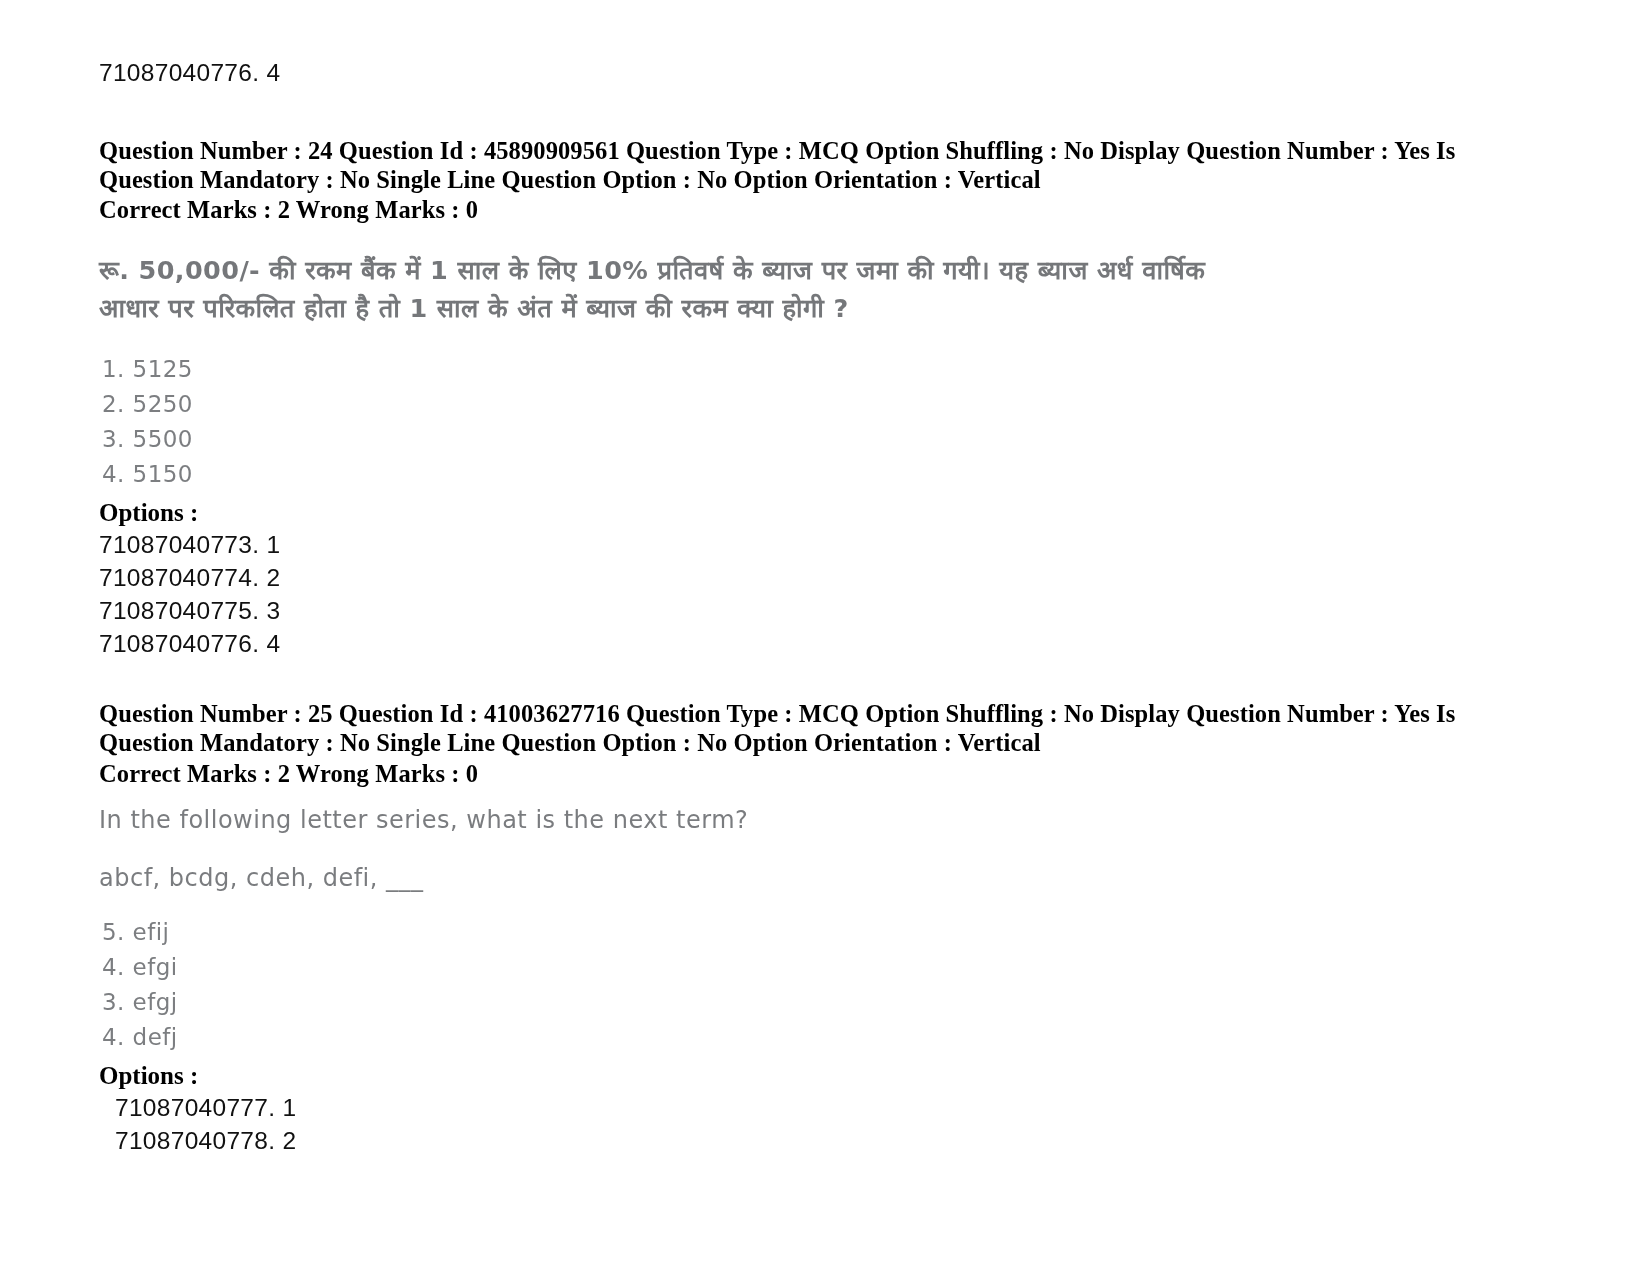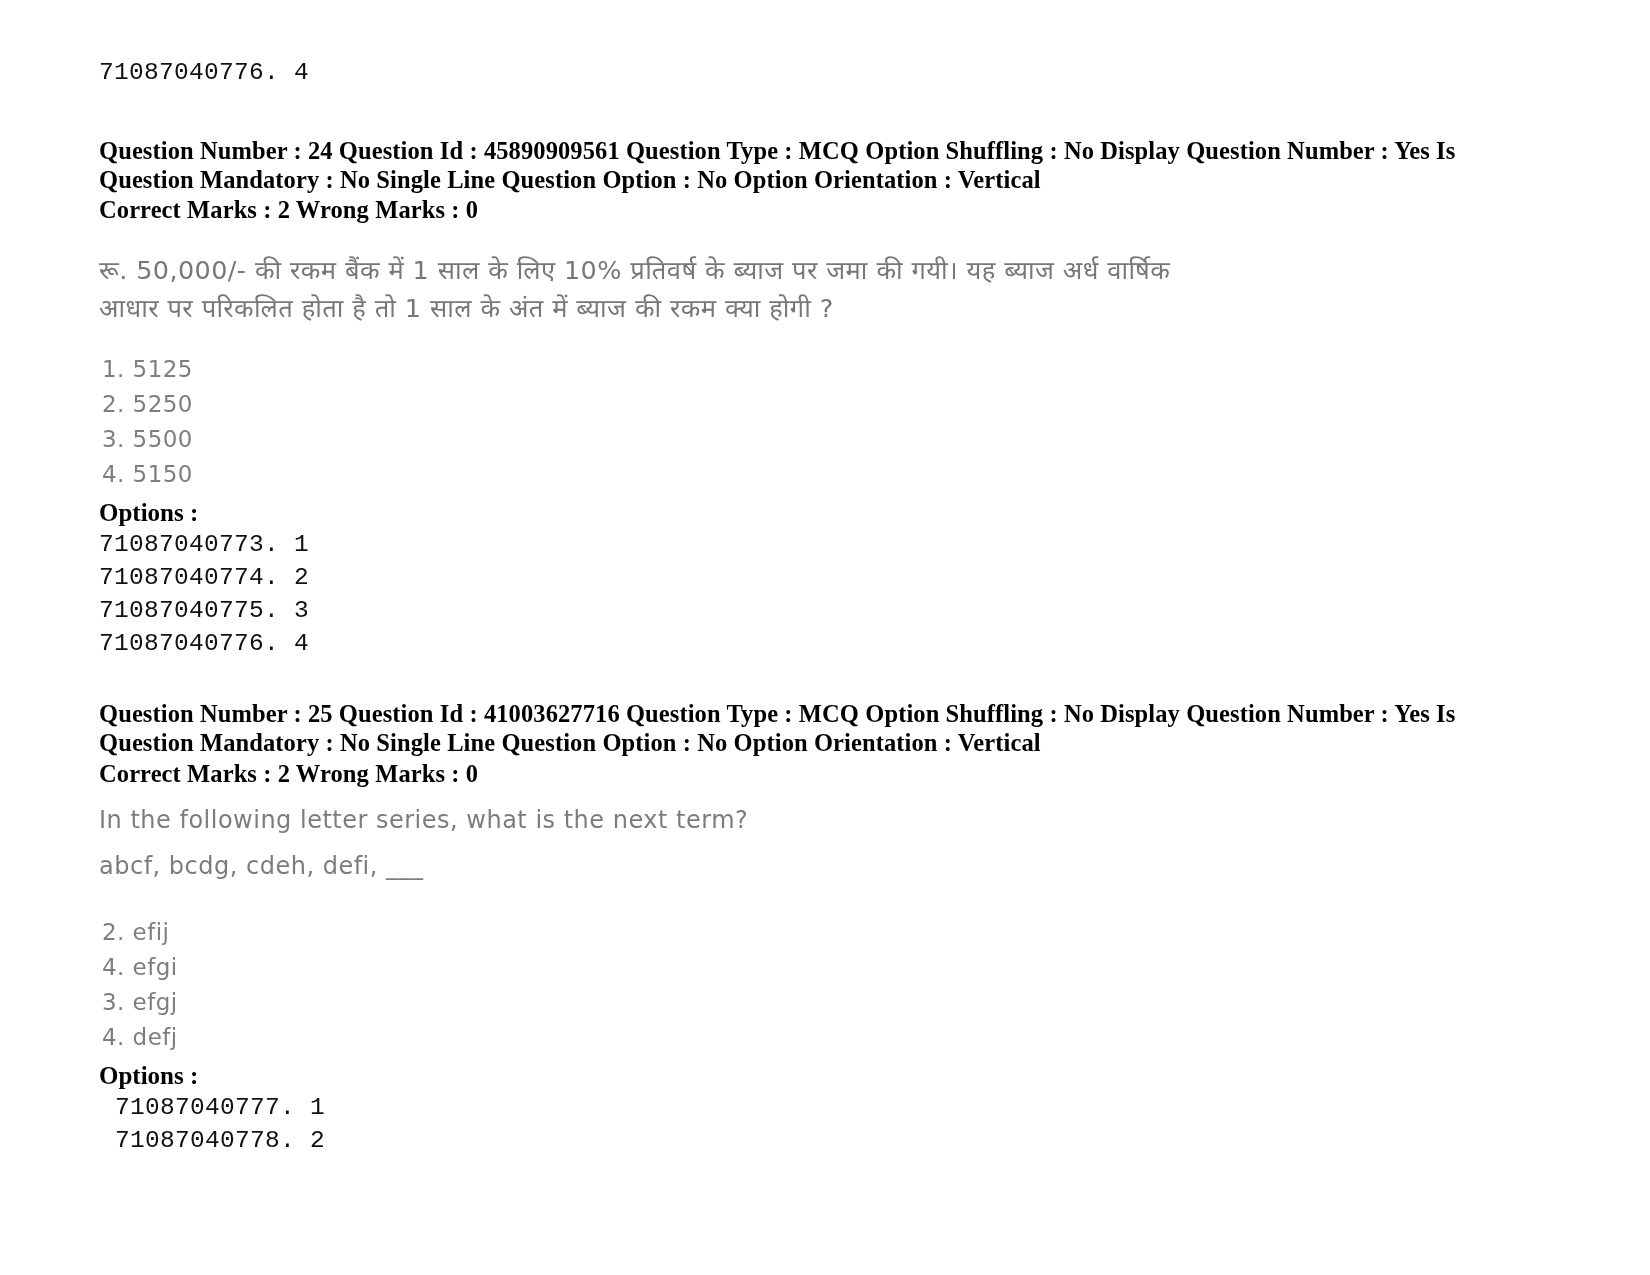--- a/index.html
+++ b/index.html
@@ -29,21 +29,21 @@
   .meta-line {
     font-family: "Liberation Serif", "DejaVu Serif", serif;
     font-weight: bold;
     font-size: 24.5px;
     line-height: 29px;
     letter-spacing: 0.1px;
     color: #000;
     white-space: nowrap;
   }
   .plain-line {
-    font-family: Liberation Mono, monospace;
+    font-family: Liberation Sans, sans-serif;
     font-weight: normal;
     font-size: 24.5px;
     line-height: 33px;
     color: #111;
     letter-spacing: 0.3px;
   }
   .options-label {
     font-family: "Liberation Serif", "DejaVu Serif", serif;
     font-weight: bold;
     font-size: 25px;
@@ -57,20 +57,21 @@
     color: #5d6063;
     opacity: 0.82;
     filter: blur(0.28px) contrast(0.9);
     -webkit-font-smoothing: antialiased;
   }
   .scan-q {
     font-size: 25.5px;
     line-height: 38px;
     letter-spacing: 0.4px;
     color: #53565a;
+    font-weight: bold;
   }
   .scan-q-en {
     font-size: 24px;
     line-height: 34px;
     letter-spacing: 0.5px;
     color: #5a5d61;
   }
   .scan-opt {
     font-size: 23px;
     line-height: 35px;
@@ -91,21 +92,21 @@
 
   #q25-meta       { left: 99px;  top: 699px; }
   #q25-marks      { left: 99px;  top: 759px; }
   #q25-body       { left: 99px;  top: 803px; width: 1200px; }
   #q25-choices    { left: 102px; top: 915px; }
   #q25-optlabel   { left: 99px;  top: 1059px; }
   #q25-optids     { left: 104px;  top: 1091px; margin-left: 11px; }
 
   .choice-row { white-space: nowrap; }
   .optid-row  { white-space: nowrap; text-align: right; }
-  .series-line { margin-top: 12px; }
+  .series-line { margin-top: 24px; }
 </style>
 </head>
 <body>
 
 <div class="page">
 
   <div class="abs plain-line" id="top-ref">71087040776. 4</div>
 
   <div class="abs" id="q24-meta">
     <div class="meta-line">Question Number : 24 Question Id : 45890909561 Question Type : MCQ Option Shuffling : No Display Question Number : Yes Is</div>
@@ -141,21 +142,21 @@
   </div>
 
   <div class="abs meta-line" id="q25-marks">Correct Marks : 2 Wrong Marks : 0</div>
 
   <div class="abs scan scan-q-en" id="q25-body">
     <div>In the following letter series, what is the next term?</div>
     <div class="series-line">abcf, bcdg, cdeh, defi, ___</div>
   </div>
 
   <div class="abs scan scan-opt" id="q25-choices">
-    <div class="choice-row">2. efij</div>
+    <div class="choice-row">5. efij</div>
     <div class="choice-row">4. efgi</div>
     <div class="choice-row">3. efgj</div>
     <div class="choice-row">4. defj</div>
   </div>
 
   <div class="abs options-label" id="q25-optlabel">Options :</div>
 
   <div class="abs plain-line" id="q25-optids">
     <div class="optid-row">71087040777. 1</div>
     <div class="optid-row">71087040778. 2</div>

